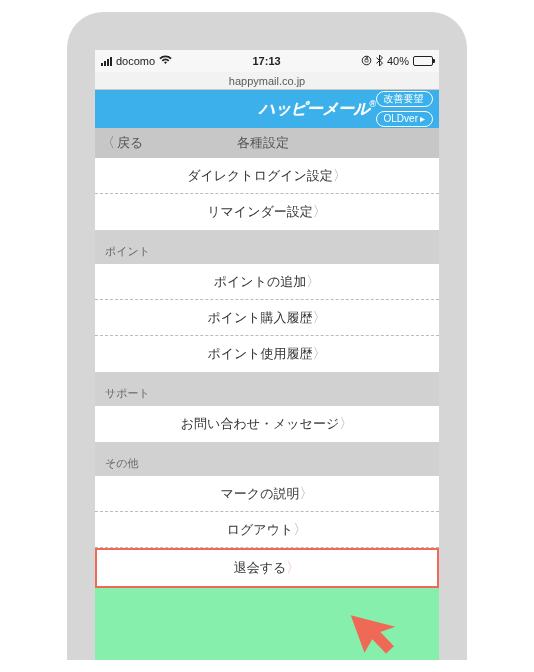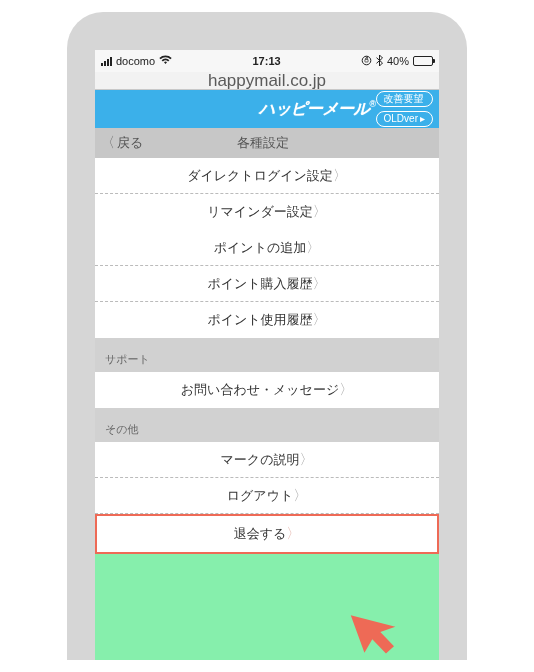--- a/index.html
+++ b/index.html
@@ -49,21 +49,21 @@
   .battery-ico {
     width: 20px; height: 10px; border:1px solid #222; border-radius:2px; position:relative;
   }
   .battery-ico::after{content:"";position:absolute;right:-3px;top:2px;width:2px;height:4px;background:#222;border-radius:0 1px 1px 0;}
   .battery-fill{background:#222;height:100%;width:40%;}
   
   .url-bar {
     background: #f2f2f2;
     height: 18px;
     text-align: center;
-    font-size: 17px;
+    font-size: 11px;
     color: #5a5a5a;
     line-height: 18px;
     border-bottom: 1px solid #c8c8c8;
   }
   
   .app-header {
     background: #3bb0ea;
     height: 38px;
     display: flex;
     align-items: center;
@@ -218,20 +218,21 @@
       <div class="row">
         <span>ダイレクトログイン設定</span>
         <span class="chev">〉</span>
       </div>
       <div class="row">
         <span>リマインダー設定</span>
         <span class="chev">〉</span>
       </div>
     </div>
 
+    <div class="section-label">ポイント</div>
     <div class="list">
       <div class="row">
         <span>ポイントの追加</span>
         <span class="chev">〉</span>
       </div>
       <div class="row">
         <span>ポイント購入履歴</span>
         <span class="chev">〉</span>
       </div>
       <div class="row">

